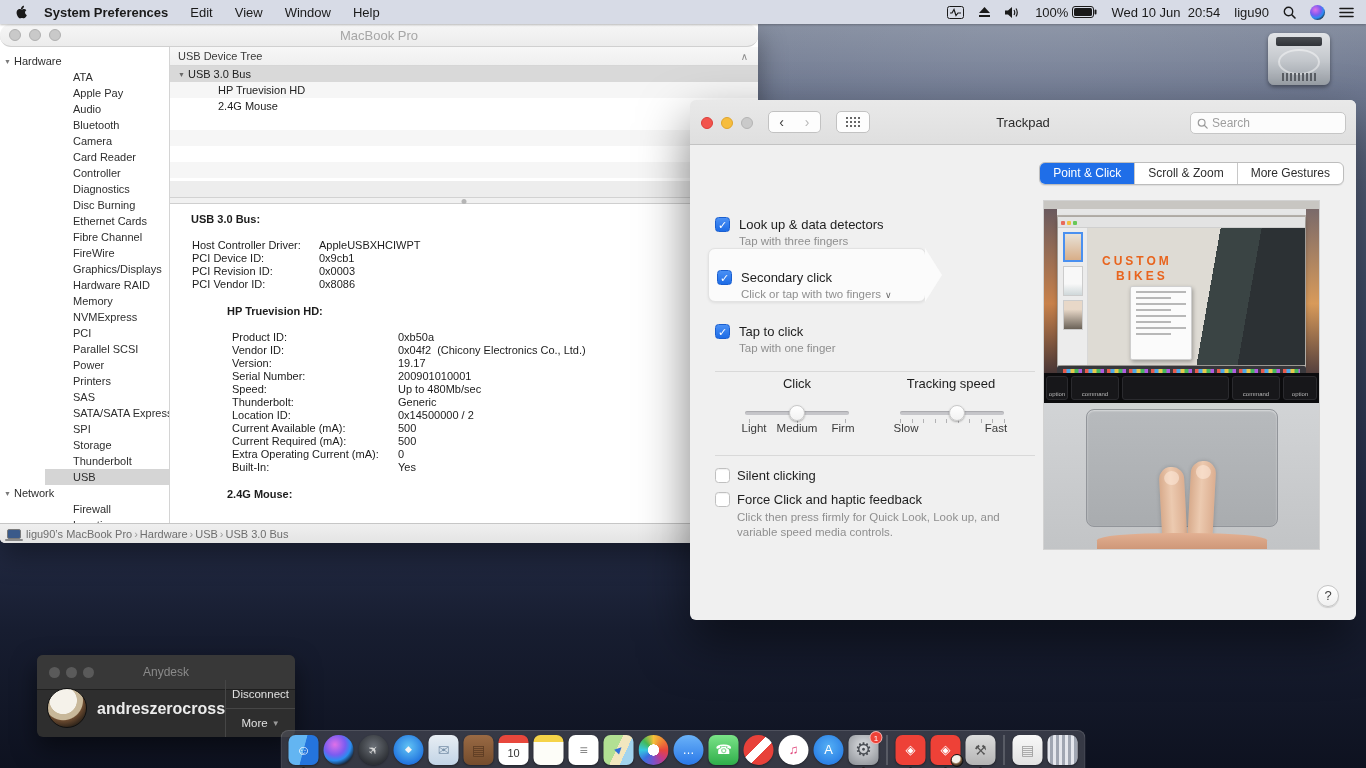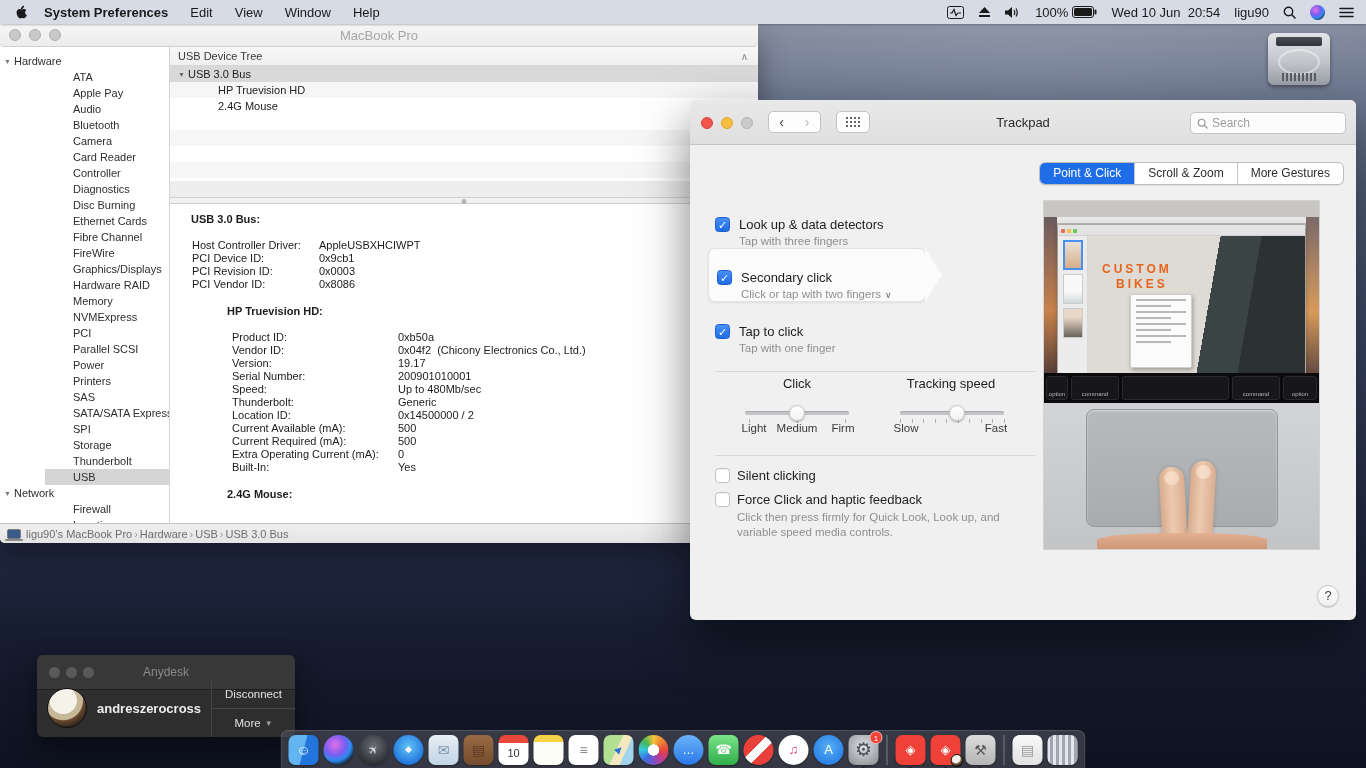--- a/index.html
+++ b/index.html
@@ -38,21 +38,21 @@
 
   
   .traffic { display:flex; gap:8px; align-items:center; }
   .tl { width:12px; height:12px; border-radius:50%; }
 
   
   #sysinfo { top:24px; left:0; width:758px; height:519px; background:#fff;
     border-radius:0 0 5px 5px; box-shadow:0 12px 28px rgba(0,0,0,.38); z-index:10; }
   #sysinfo .titlebar { position:absolute; top:0; left:0; right:0; height:23px;
     background:linear-gradient(#f6f6f6,#ececec); border-bottom:1px solid #d0d0d0;
-    display:flex; align-items:center; padding:0 9px; border-radius:4px; }
+    display:flex; align-items:center; padding:0 9px; border-radius:11px; }
   #sysinfo .titlebar .title { position:absolute; left:0; right:0; text-align:center;
     font-size:13px; color:#a6a6a6; }
   #sysinfo .tl { background:#c9c9c9; border:1px solid #b0b0b0; }
   #si-sidebar { position:absolute; top:23px; left:0; width:170px; bottom:20px;
     background:#fff; border-right:1px solid #d4d4d4; overflow:hidden; padding-top:6px;
     font-size:11px; color:#2e2e2e; }
   .side-row { height:16px; line-height:16px; white-space:nowrap; }
   .side-header { padding-left:4px; }
   .side-header .tri { font-size:7px; color:#7a7a7a; margin-right:3px; vertical-align:1px; }
   .side-item { padding-left:28px;margin-left:45px; }
@@ -165,21 +165,21 @@
   #force-desc { position:absolute; left:47px; top:410px; width:305px; font-size:11.5px;
     color:#8f8f8f; line-height:15px; }
 
   #help-btn { position:absolute; right:17px; bottom:13px; width:22px; height:22px; border-radius:50%;
     background:linear-gradient(#ffffff,#f0f0f0); border:1px solid #c4c4c4; text-align:center;
     line-height:20px; font-size:13px; color:#444; box-shadow:0 1px 1px rgba(0,0,0,.15); }
 
   
   #preview { position:absolute; left:353px; top:100px; width:277px; height:350px; overflow:hidden;
     border:1px solid #d2d2d2; background:#c8c6c2; }
-  #pv-screen { position:absolute; top:16px; left:0; right:0; height:172px;
+  #pv-screen { position:absolute; top:8px; left:0; right:0; height:172px;
     background:linear-gradient(180deg,#b8b2ac,#cfcbc4); }
   .pv-wallL { position:absolute; left:0; top:0; bottom:0; width:13px;
     background:linear-gradient(#6a5a5e,#c8814a 55%,#3a2e34); }
   .pv-wallR { position:absolute; right:0; top:0; bottom:0; width:13px;
     background:linear-gradient(#7a6a6a,#d89a5a 55%,#46363a); }
   #pv-menubar { position:absolute; top:0; left:0; right:0; height:6px; background:#e6e6e6; }
   #pv-window { position:absolute; top:8px; left:14px; right:14px; bottom:16px; background:#f4f4f3;
     border-radius:2px; box-shadow:0 2px 5px rgba(0,0,0,.35); }
   #pv-tb { position:absolute; top:0; left:0; right:0; height:11px; background:#e3e3e3;
     border-bottom:1px solid #cfcfcf; }
@@ -228,21 +228,21 @@
   #anydesk { top:655px; left:37px; width:258px; height:82px; background:#2e2e2e; border-radius:6px;
     box-shadow:0 10px 24px rgba(0,0,0,.5); z-index:15; color:#ddd; }
   #ad-titlebar { position:absolute; top:0; left:0; right:0; height:25px; background:#383838;
     border-radius:6px 6px 0 0; border-bottom:1px solid #1f1f1f; display:flex; align-items:center; padding:17px 12px; }
   #ad-titlebar .tl { width:11px; height:11px; background:#5a5a5a; border:none; }
   #ad-titlebar .title { position:absolute; left:0; right:0; text-align:center; font-size:12px; color:#8a8a8a; }
   #ad-body { position:absolute; top:25px; left:0; right:0; bottom:0; display:flex; }
   #ad-avatar { width:40px; height:40px; border-radius:50%; margin:8px 10px; flex:none;
     background:radial-gradient(circle at 40% 30%, #f5f2ea 0 38%, #c8b89a 40% 55%, #6a4a30 58%, #2a2118 80%);
     border:1px solid #111; }
-  #ad-name { align-self:center; font-size:13px; font-weight:bold; color:#ececec; flex:1; }
+  #ad-name { align-self:center; font-size:16px; font-weight:bold; color:#ececec; flex:1; }
   #ad-actions { width:84px; border-left:1px solid #464646; display:flex; flex-direction:column; }
   .ad-btn { flex:1; display:flex; align-items:center; justify-content:center; font-size:11.5px; color:#e0e0e0; gap:4px; }
   .ad-btn + .ad-btn { border-top:1px solid #464646; }
   .ad-btn .chev { font-size:8px; color:#9a9a9a; }
 
   
   #dock { position:absolute; bottom:0; left:50%; transform:translateX(-50%); height:38px;
     background:rgba(82,85,94,.58); border:1px solid rgba(255,255,255,.12); border-bottom:none;
     border-radius:8px 8px 0 0; display:flex; align-items:center; gap:5px; padding:0 7px; z-index:40; }
   .dock-icon { width:30px; height:30px; position:relative; flex:none;

